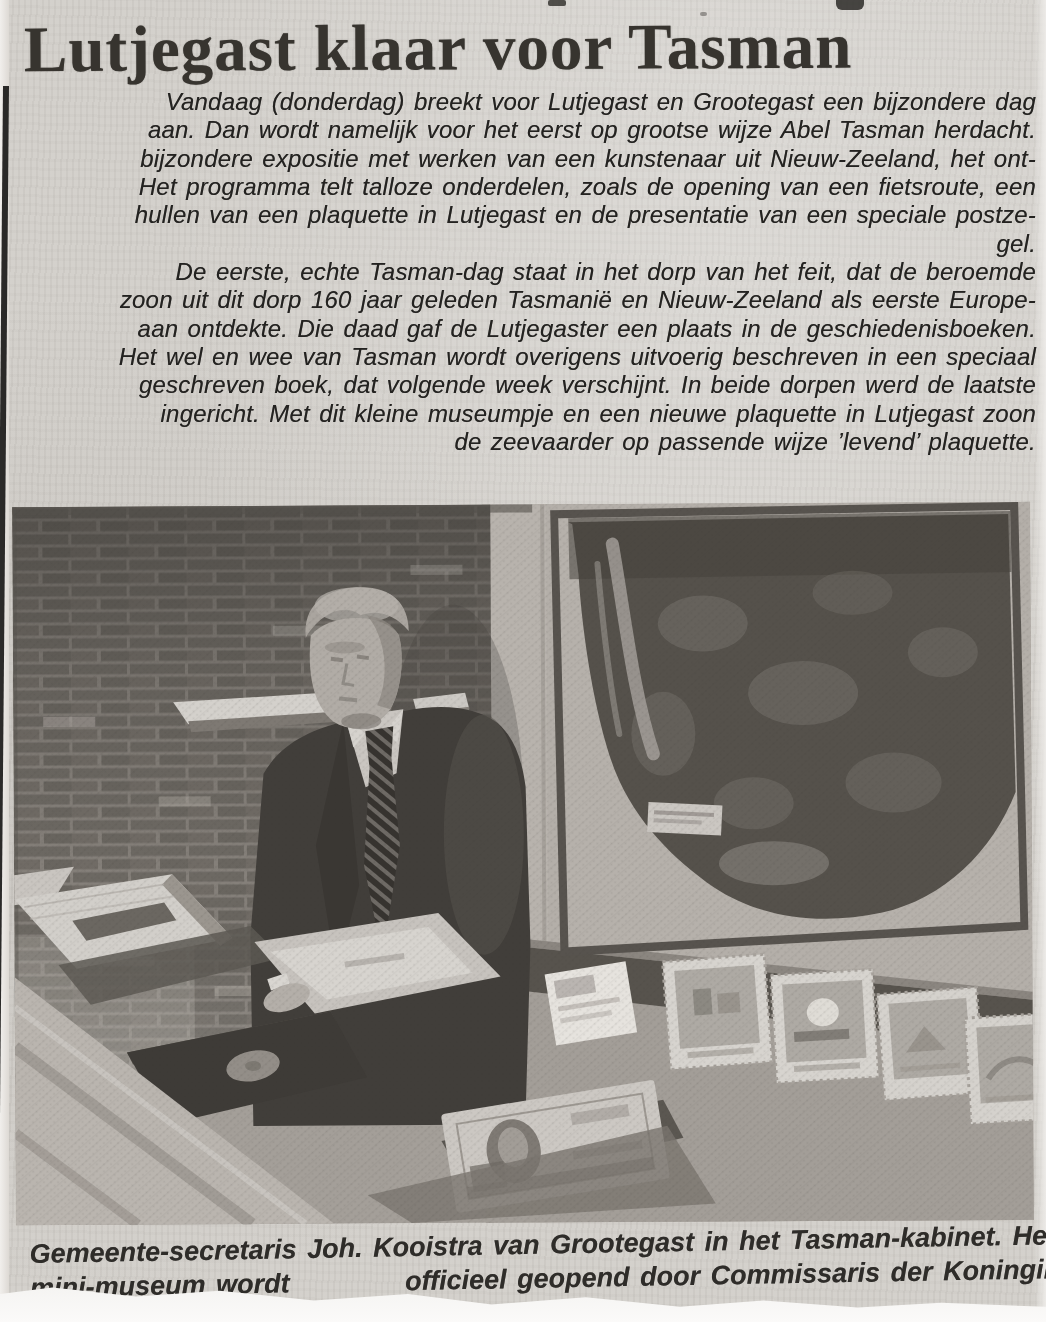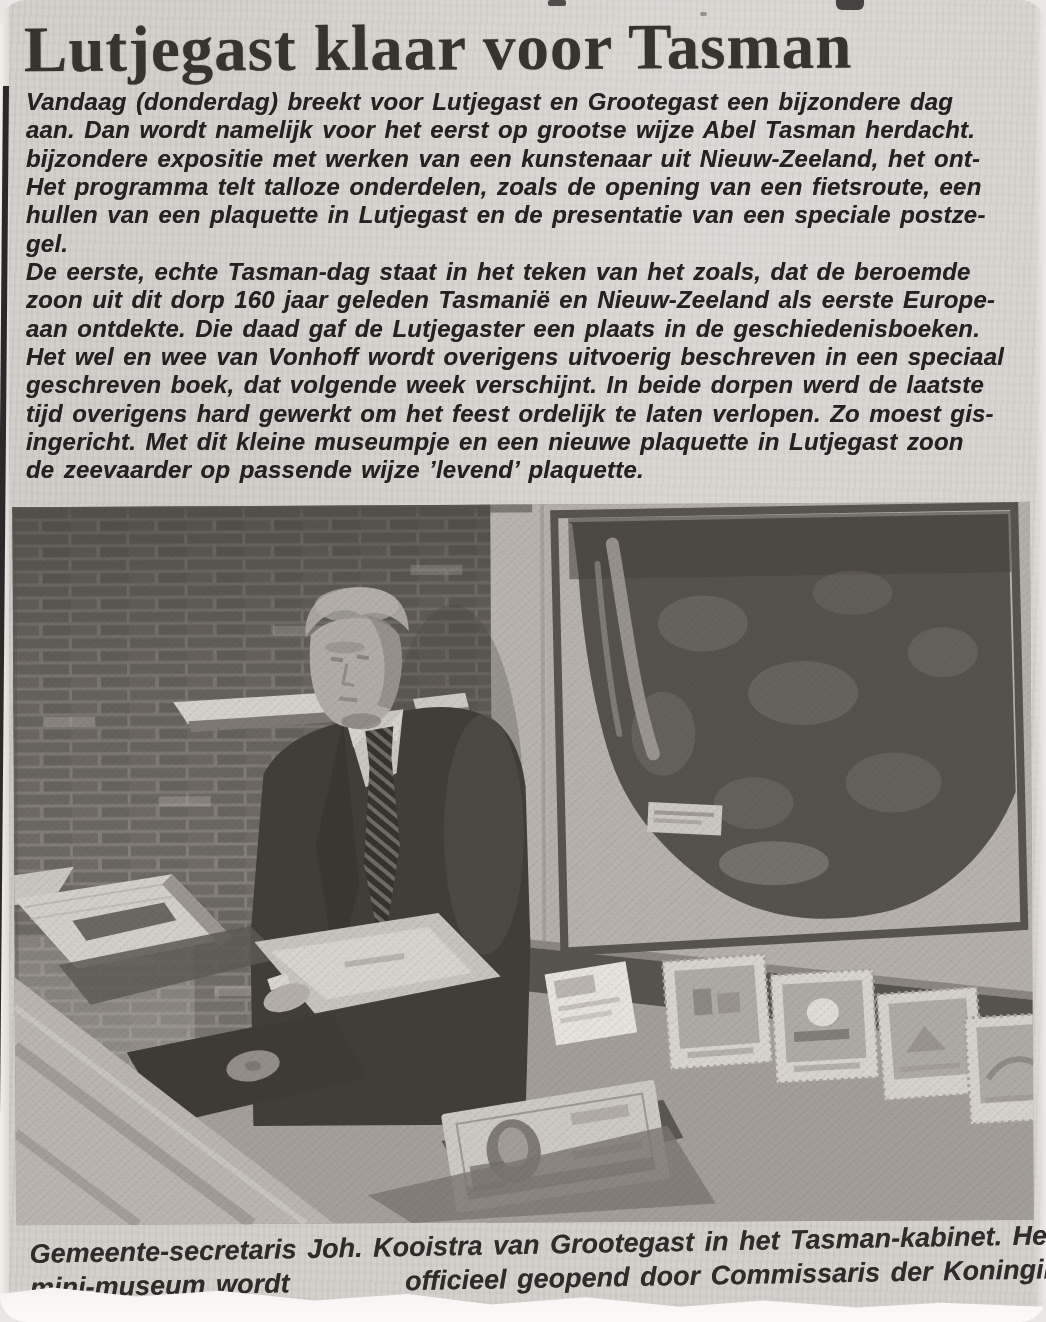--- a/index.html
+++ b/index.html
@@ -5,43 +5,43 @@
   html,body{margin:0;padding:0;background:#e9e7e4;}
   .scan{
     position:relative;width:1046px;height:1322px;overflow:hidden;
     font-family:"Liberation Sans",sans-serif;
     background:
       radial-gradient(ellipse at 70% 15%, rgba(255,255,255,.20), transparent 55%),
       radial-gradient(ellipse at 10% 60%, rgba(100,95,90,.08), transparent 45%),
       repeating-linear-gradient(92deg, rgba(110,105,100,.05) 0 2px, rgba(255,255,255,.04) 2px 6px),
       repeating-linear-gradient(1deg, rgba(120,115,110,.04) 0 3px, transparent 3px 9px),
       #d2cfca;
-    border-radius: 26px;
   }
   .left-margin{position:absolute;left:0;top:0;width:9px;height:1322px;
     background:linear-gradient(to right,#f1efec,#ddd9d4);}
   .right-edge{position:absolute;right:0;top:0;width:12px;height:1322px;
     background:linear-gradient(to left,#edebe8,rgba(237,235,232,0));}
   .col-rule{position:absolute;left:3px;top:86px;width:6px;height:1208px;
     background:#1a1918;opacity:.92;transform:rotate(0.5deg);transform-origin:top left;}
   .speck{position:absolute;background:#2c2a27;border-radius:2px;}
   .speck.s1{left:548px;top:0;width:18px;height:6px;opacity:.8;}
   .speck.s2{left:836px;top:0;width:28px;height:10px;opacity:.85;border-radius:0 0 6px 6px;}
   .speck.s3{left:700px;top:12px;width:7px;height:4px;opacity:.4;}
   .headline{
     position:absolute;left:24px;top:10px;margin:0;width:1010px;
     font-family:"Liberation Serif",serif;font-weight:700;
     font-size:65px;letter-spacing:1px;color:#37342f;white-space:nowrap;
     transform:rotate(-0.25deg);text-shadow:0 0 1px rgba(45,42,38,.55);
   }
   .body-text{
     position:absolute;left:26px;top:88px;width:1010px;
-    font-weight:700;font-style:italic;font-size:24px;line-height:28.35px;
+    font-weight:400;font-style:italic;font-size:24px;line-height:28.35px;
     color:#232220;word-spacing:2.5px;letter-spacing:.2px;
     text-shadow:0 0 .5px rgba(35,34,32,.5);
+    text-align:right;
   }
   .bline{white-space:nowrap;}
   .photo-wrap{position:absolute;left:14px;top:504px;width:1018px;height:719px;
     transform:rotate(-0.3deg);transform-origin:center;}
   .photo-wrap svg{display:block;width:100%;height:100%;}
   .caption{
     position:absolute;left:30px;top:1238px;width:1006px;
     font-weight:700;font-style:italic;font-size:27px;line-height:33px;
     color:#2e2c29;transform:rotate(-1.05deg);transform-origin:left center;
     word-spacing:3px;text-shadow:0 0 .5px rgba(46,44,41,.5);
@@ -72,26 +72,25 @@
 
   <h1 class="headline">Lutjegast klaar voor Tasman</h1>
 
   <div class="body-text">
     <div class="bline">Vandaag (donderdag) breekt voor Lutjegast en Grootegast een bijzondere dag</div>
     <div class="bline">aan. Dan wordt namelijk voor het eerst op grootse wijze Abel Tasman herdacht.</div>
     <div class="bline">bijzondere expositie met werken van een kunstenaar uit Nieuw-Zeeland, het ont-</div>
     <div class="bline">Het programma telt talloze onderdelen, zoals de opening van een fietsroute, een</div>
     <div class="bline">hullen van een plaquette in Lutjegast en de presentatie van een speciale postze-</div>
     <div class="bline">gel.</div>
-    <div class="bline">De eerste, echte Tasman-dag staat in het teken van het zoals, dat de beroemde</div>
+    <div class="bline">De eerste, echte Tasman-dag staat in het dorp van het feit, dat de beroemde</div>
     <div class="bline">zoon uit dit dorp 160 jaar geleden Tasmanië en Nieuw-Zeeland als eerste Europe-</div>
     <div class="bline">aan ontdekte. Die daad gaf de Lutjegaster een plaats in de geschiedenisboeken.</div>
-    <div class="bline">Het wel en wee van Vonhoff wordt overigens uitvoerig beschreven in een speciaal</div>
+    <div class="bline">Het wel en wee van Tasman wordt overigens uitvoerig beschreven in een speciaal</div>
     <div class="bline">geschreven boek, dat volgende week verschijnt. In beide dorpen werd de laatste</div>
-    <div class="bline">tijd overigens hard gewerkt om het feest ordelijk te laten verlopen. Zo moest gis-</div>
     <div class="bline">ingericht. Met dit kleine museumpje en een nieuwe plaquette in Lutjegast zoon</div>
     <div class="bline">de zeevaarder op passende wijze ’levend’ plaquette.</div>
   </div>
 
   <div class="photo-wrap">
     <svg viewBox="0 0 1018 718">
       <defs>
         <pattern id="brick" width="58" height="26" patternUnits="userSpaceOnUse">
           <rect width="58" height="26" fill="#85807a"></rect>
           <rect x="1" y="1.5" width="55" height="10" fill="#6d6963"></rect>

